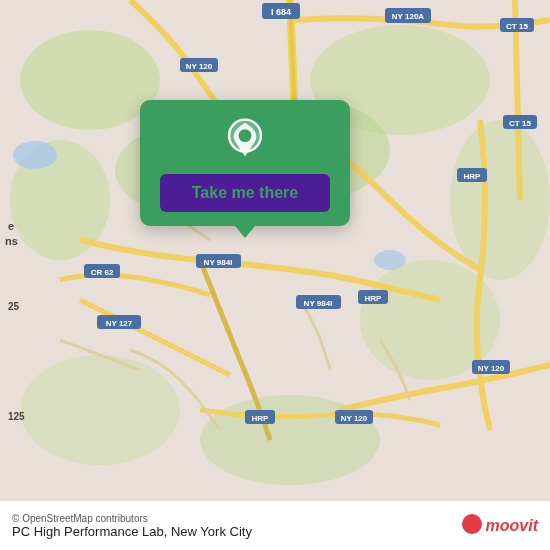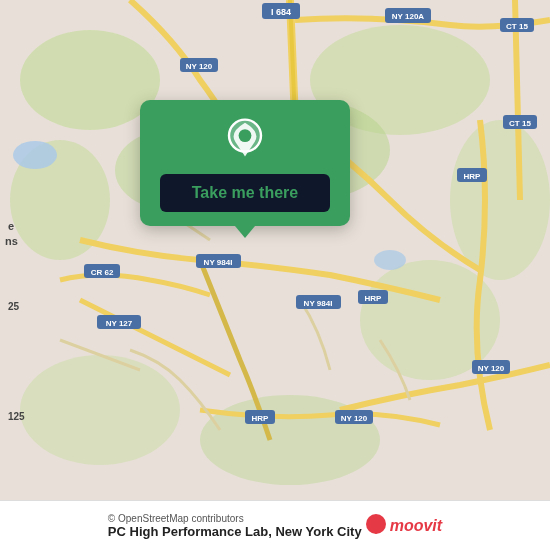--- a/index.html
+++ b/index.html
@@ -42,58 +42,58 @@
       box-shadow: 0 4px 16px rgba(0,0,0,0.25);
     }
 
     #location-pin-icon {
       width: 48px;
       height: 48px;
       margin-bottom: 8px;
     }
 
     #take-me-there-btn {
-      background: #0f172a;
+      background: #4c1d95;
       color: #3a9e5f;
       border: none;
       border-radius: 6px;
       padding: 10px 28px;
       font-size: 16px;
       font-weight: 600;
       cursor: pointer;
       white-space: nowrap;
       width: 100%;
       text-align: center;
     }
 
     #footer-bar {
       width: 550px;
       height: 50px;
       background: #fff;
       display: flex;
       align-items: center;
-      justify-content: center;
+      justify-content: space-between;
       padding: 0 12px;
       border-top: 1px solid #ddd;
     }
 
     #footer-left {
       display: flex;
       flex-direction: column;
     }
 
     #copyright-text {
       font-size: 10px;
       color: #555;
     }
 
     #location-title {
       font-size: 13px;
       color: #222;
-      font-weight: 700;
+      font-weight: 400;
     }
 
     #moovit-logo {
       display: flex;
       align-items: center;
     }
 
     #moovit-icon {
       width: 28px;
       height: 28px;

